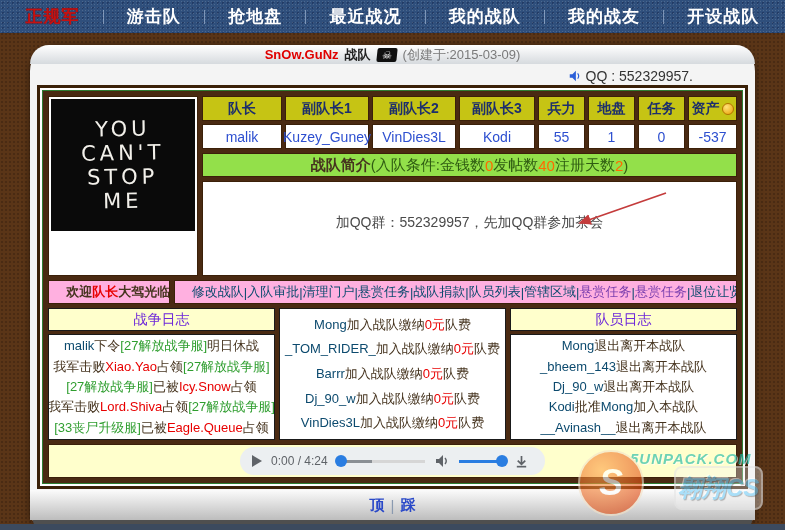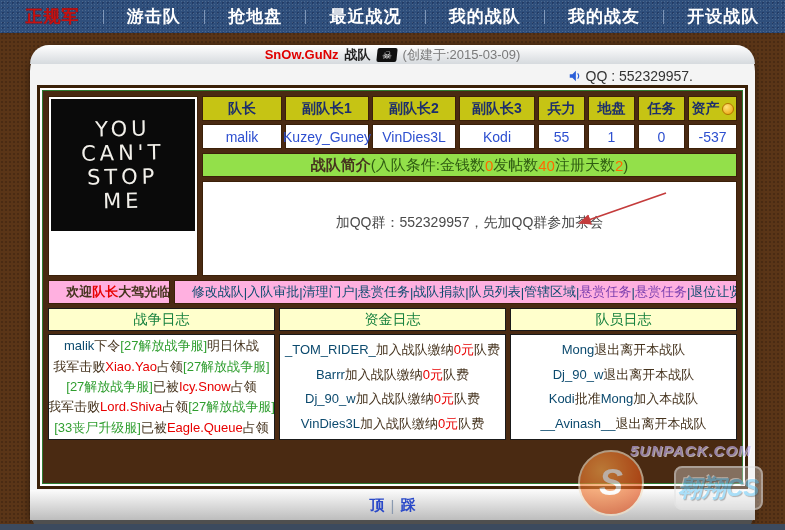--- a/index.html
+++ b/index.html
@@ -60,21 +60,21 @@
     text-align:center;padding-top:32px;box-sizing:border-box;font-size:14px;color:#4a4a4a;}
   .arrow-svg{position:absolute;top:6px;right:62px;}
 
   .rowB{display:grid;grid-template-columns:122px 1fr;gap:4px;height:24px;}
   .pinkc{background:#ffb0e0;border:1px solid #3b2009;display:flex;align-items:center;
     justify-content:center;font-size:13px;white-space:nowrap;overflow:hidden;padding-left:23px;}
 
   .rowC{display:grid;grid-template-columns:1fr 1fr 1fr;gap:4px;height:132px;}
   .logcol{display:flex;flex-direction:column;gap:3px;min-width:0;}
   .loghead{height:21px;background:#ffffcc;border:1px solid #1a1a1a;
-    display:flex;align-items:center;justify-content:center;font-size:14px;color:#15803d;}
+    display:flex;align-items:center;justify-content:center;font-size:14px;color:#6d28d9;}
   .loglist{flex:1;background:#fff;border:1px solid #1a1a1a;display:flex;flex-direction:column;
     justify-content:space-evenly;align-items:center;overflow:hidden;}
   .log-li{font-size:13px;white-space:nowrap;}
 
   .rowD{height:32px;background:#ffffcc;border:1px solid #3b2009;
     display:flex;align-items:center;justify-content:center;}
   .player{width:305px;height:28px;border-radius:14px;background:#eceff1;
     display:flex;align-items:center;padding:0 12px;gap:9px;color:#5f6368;box-sizing:border-box;}
   .play-btn{width:0;height:0;border-top:6px solid transparent;border-bottom:6px solid transparent;
     border-left:10px solid #5f6368;cursor:pointer;}
@@ -93,22 +93,22 @@
 
   .bottom-strip{position:absolute;left:0;bottom:0;width:785px;height:6px;background:#3c4a5e;}
 
   
   .watermark{position:absolute;right:2px;bottom:2px;width:205px;height:86px;opacity:.62;
     pointer-events:none;z-index:20;}
   .wm-circle{position:absolute;left:0;top:8px;width:62px;height:62px;border-radius:50%;
     background:radial-gradient(circle at 35% 30%,#ffa94d,#d92f00);
     border:2px solid #f3e2c8;display:flex;align-items:center;justify-content:center;
     color:#fff;font-weight:bold;font-style:italic;font-size:36px;}
-  .wm-line1{position:absolute;left:52px;top:0;font-style:italic;font-weight:bold;
-    font-size:15px;letter-spacing:1px;color:#c4b5fd;text-shadow:1px 1px 0 #fff;}
+  .wm-line1{position:absolute;left:52px;top:8px;font-style:italic;font-weight:bold;
+    font-size:15px;letter-spacing:1px;color:#14b8a6;text-shadow:1px 1px 0 #fff;}
   .wm-badge{position:absolute;left:58px;top:24px;padding:4px 2px;border:2px solid #e6e6e6;
     border-radius:8px;background:rgba(245,245,245,.55);font-style:italic;font-weight:bold;
     font-size:24px;color:#7dd3fc;text-shadow:1px 1px 1px #888,-1px -1px 0 #fff;margin-left:38px;}
 
   
   .sg-blue{color:#0c4a6e;} .sg-red{color:#e80000;} .sg-green{color:#2f9e2f;}
   .sg-dark{color:#46341f;} .sg-olive{color:#2f5c12;} .sg-orange{color:#ff6a00;}
   .sg-purple{color:#7b3fae;} .sg-bold{font-weight:bold;}
 </style>
 </head>
@@ -241,39 +241,60 @@
         <div class="loghead">战争日志</div>
         <div class="loglist">
           <div class="log-li"><span class="sg-blue">malik</span><span class="sg-dark">下令</span><span class="sg-green">[27解放战争服]</span><span class="sg-dark">明日休战</span></div>
           <div class="log-li"><span class="sg-dark">我军击败</span><span class="sg-red">Xiao.Yao</span><span class="sg-dark">占领</span><span class="sg-green">[27解放战争服]</span></div>
           <div class="log-li"><span class="sg-green">[27解放战争服]</span><span class="sg-dark">已被</span><span class="sg-red">Icy.Snow</span><span class="sg-dark">占领</span></div>
           <div class="log-li"><span class="sg-dark">我军击败</span><span class="sg-red">Lord.Shiva</span><span class="sg-dark">占领</span><span class="sg-green">[27解放战争服]</span></div>
           <div class="log-li"><span class="sg-green">[33丧尸升级服]</span><span class="sg-dark">已被</span><span class="sg-red">Eagle.Queue</span><span class="sg-dark">占领</span></div>
         </div>
       </div>
       <div class="logcol">
-        <div class="loghead">资金日志</div>
         <div class="loglist">
+          <div class="log-li"><span class="sg-blue">Mong</span><span class="sg-dark">加入战队缴纳</span><span class="sg-red">0元</span><span class="sg-dark">队费</span></div>
           <div class="log-li"><span class="sg-blue">_TOM_RIDER_</span><span class="sg-dark">加入战队缴纳</span><span class="sg-red">0元</span><span class="sg-dark">队费</span></div>
           <div class="log-li"><span class="sg-blue">Barrr</span><span class="sg-dark">加入战队缴纳</span><span class="sg-red">0元</span><span class="sg-dark">队费</span></div>
           <div class="log-li"><span class="sg-blue">Dj_90_w</span><span class="sg-dark">加入战队缴纳</span><span class="sg-red">0元</span><span class="sg-dark">队费</span></div>
           <div class="log-li"><span class="sg-blue">VinDies3L</span><span class="sg-dark">加入战队缴纳</span><span class="sg-red">0元</span><span class="sg-dark">队费</span></div>
         </div>
       </div>
       <div class="logcol">
         <div class="loghead">队员日志</div>
         <div class="loglist">
           <div class="log-li"><span class="sg-blue">Mong</span><span class="sg-dark">退出离开本战队</span></div>
+          <div class="log-li"><span class="sg-blue">_bheem_143</span><span class="sg-dark">退出离开本战队</span></div>
           <div class="log-li"><span class="sg-blue">Dj_90_w</span><span class="sg-dark">退出离开本战队</span></div>
           <div class="log-li"><span class="sg-blue">Kodi</span><span class="sg-dark">批准</span><span class="sg-blue">Mong</span><span class="sg-dark">加入本战队</span></div>
           <div class="log-li"><span class="sg-blue">__Avinash__</span><span class="sg-dark">退出离开本战队</span></div>
         </div>
       </div>
     </div>
 
+    <div class="rowD">
+      <div class="player">
+        <span class="play-btn"></span>
+        <span class="ptime">0:00 / 4:24</span>
+        <span class="ptrack">
+          <span class="knob" style="left:-2px"></span>
+        </span>
+        <svg width="16" height="16" viewBox="0 0 16 16">
+          <path d="M2 6 h3 l4 -4 v12 l-4 -4 H2 z" fill="#5f6368"></path>
+          <path d="M11 5 q2.5 3 0 6" stroke="#5f6368" stroke-width="1.4" fill="none"></path>
+        </svg>
+        <span class="vtrack">
+          <span class="knob" style="right:-3px;left:auto"></span>
+        </span>
+        <svg width="15" height="15" viewBox="0 0 16 16">
+          <path d="M8 2 v8 M4 7 l4 4 4 -4" stroke="#5f6368" stroke-width="1.8" fill="none"></path>
+          <path d="M3 13.5 h10" stroke="#5f6368" stroke-width="1.8"></path>
+        </svg>
+      </div>
+    </div>
   </div>
 
   <div class="box-footer">
     <a class="vote-link">顶</a>
     <span class="vote-sep">|</span>
     <a class="vote-link">踩</a>
   </div>
   <div class="footer-bar"></div>
 </div>
 

